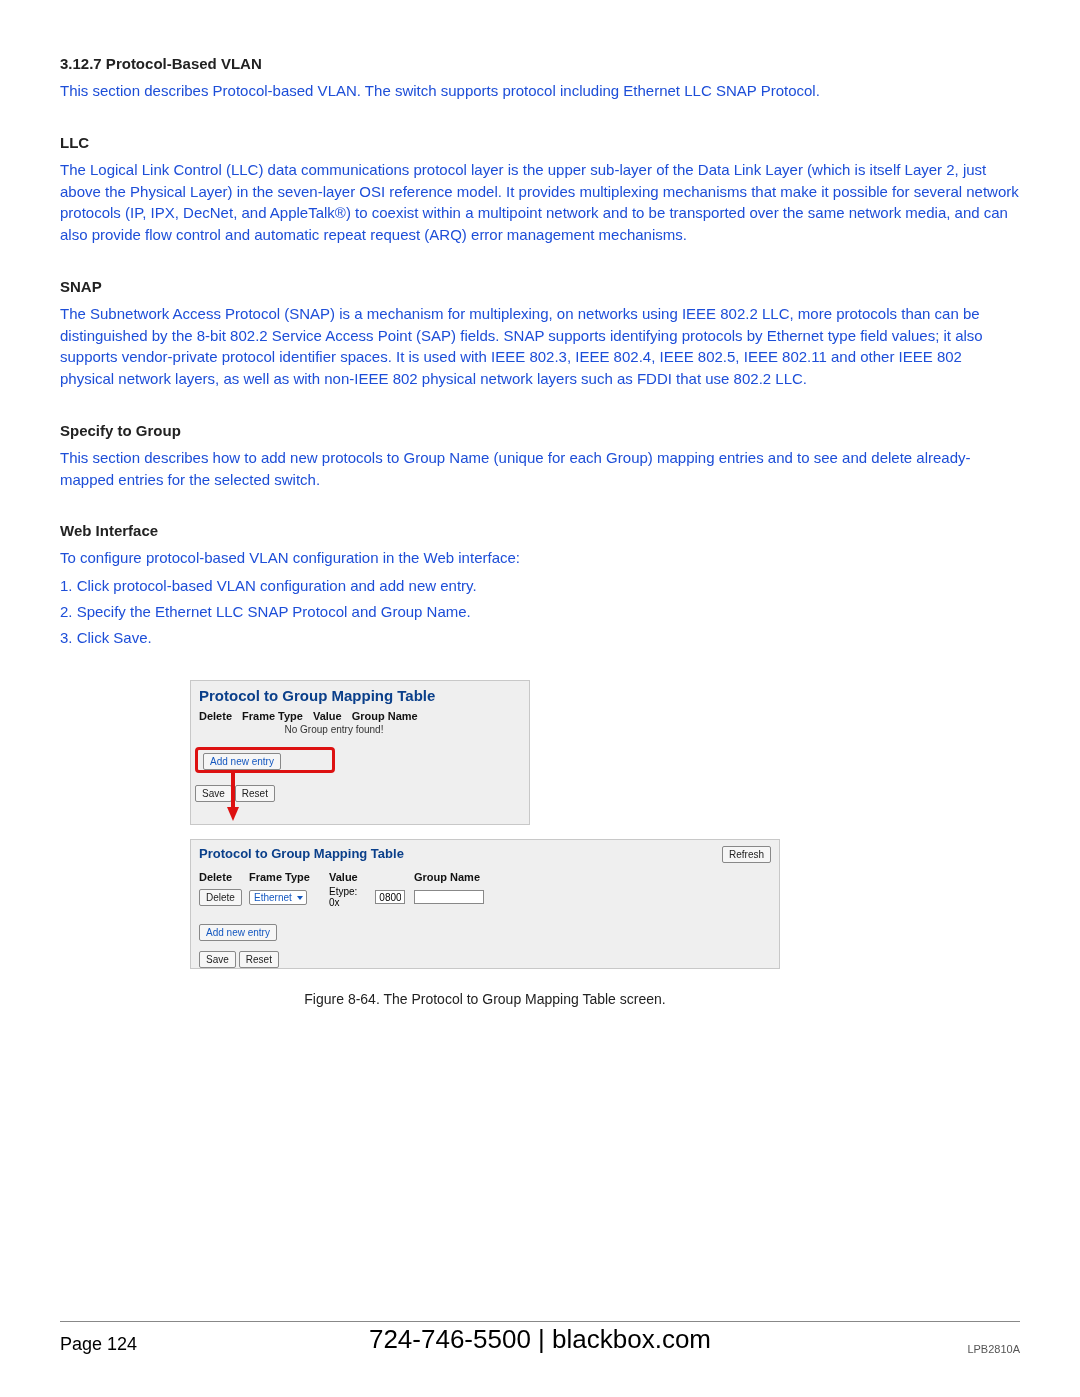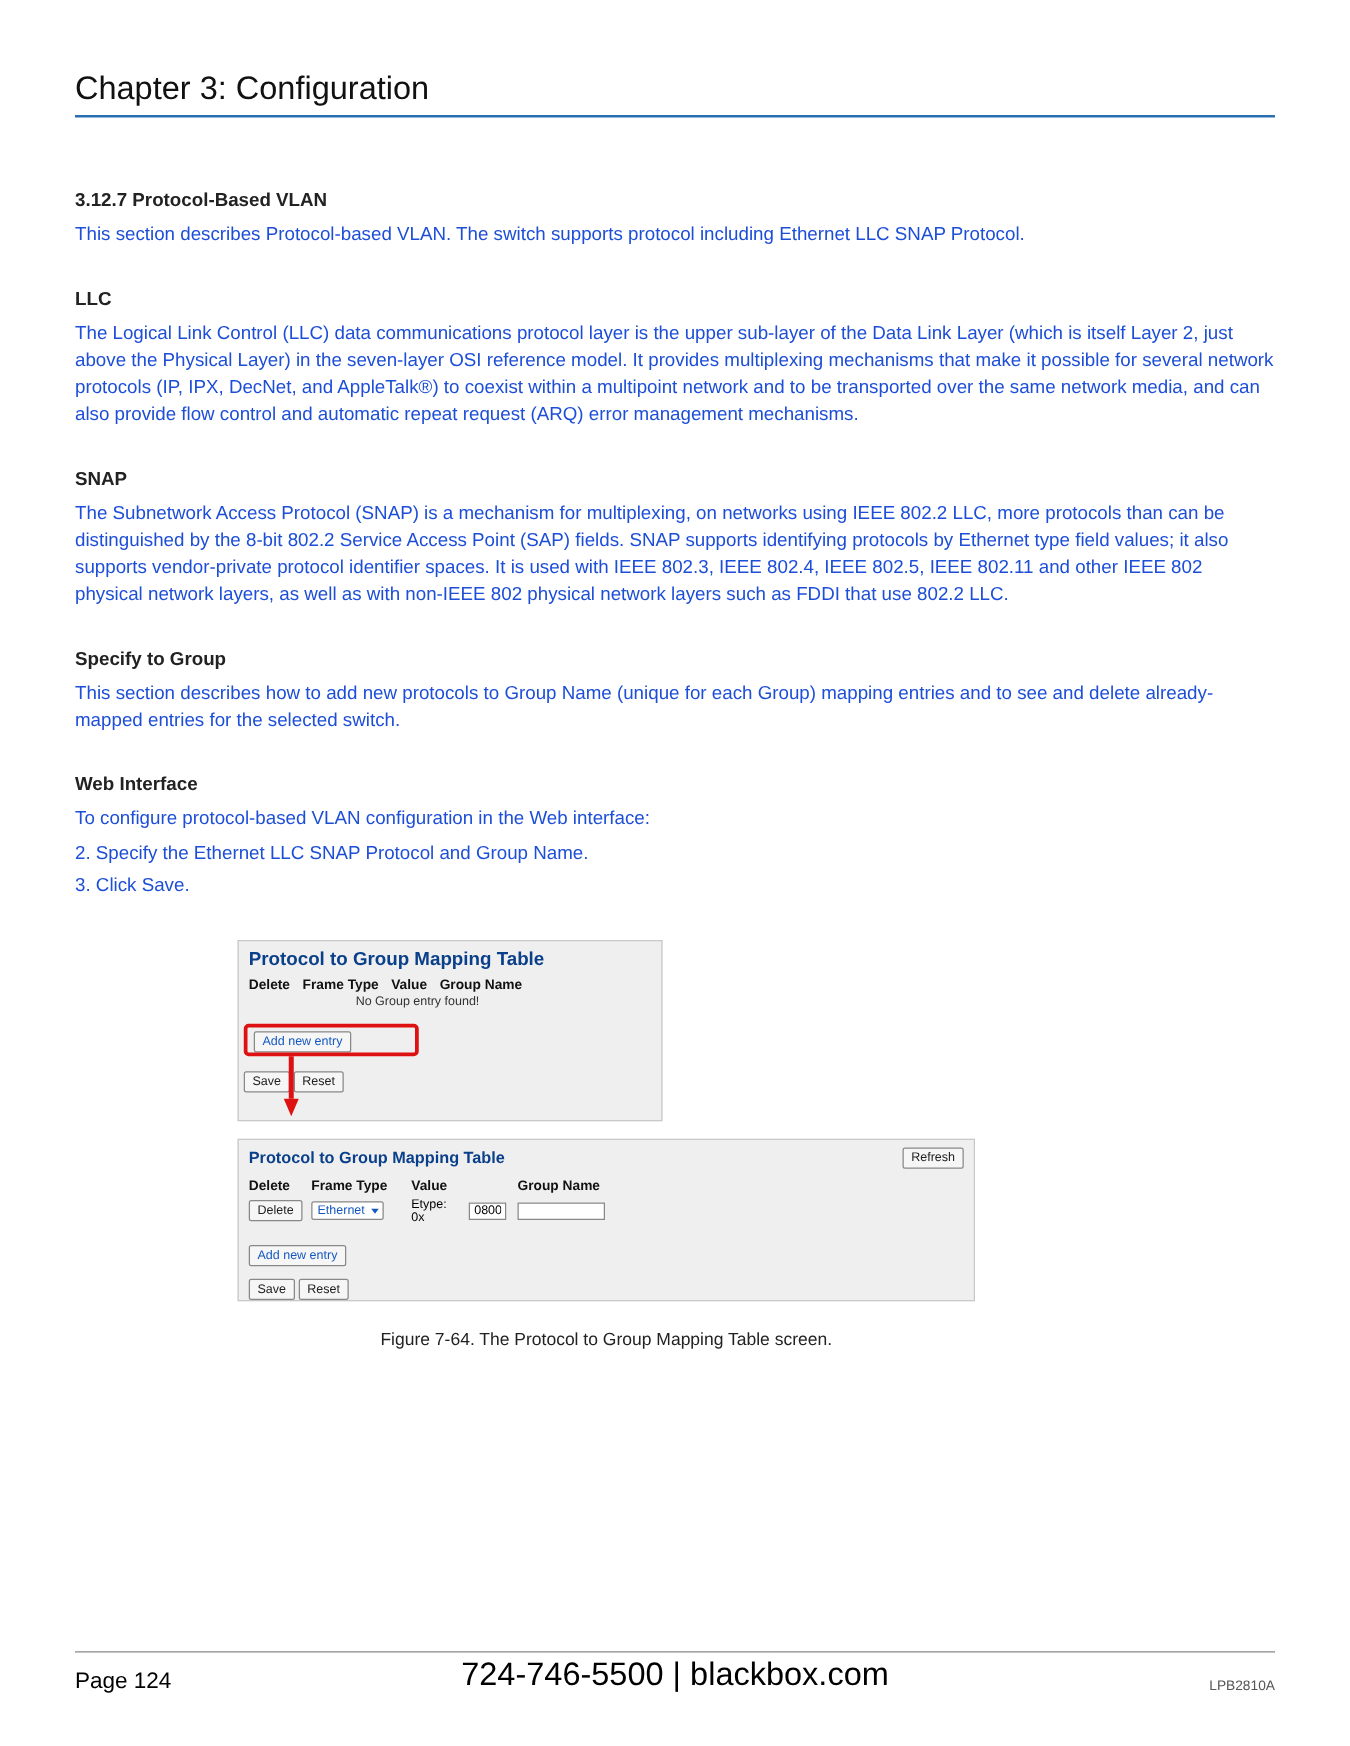--- a/index.html
+++ b/index.html
@@ -186,21 +186,20 @@
     pointer-events: none;
   }
   .footer .right { font-size: 11px; color:#555; }
   .footer .left { font-size: 18px; }
 </style>
 </head>
 <body>
 
 <div class="page">
 
-  <div class="chapter-title">Chapter 3: Configuration</div>
 
   <div class="section">
     <div class="sec-h">3.12.7 Protocol-Based VLAN</div>
     <div class="body-p">This section describes Protocol-based VLAN. The switch supports protocol including Ethernet LLC SNAP Protocol.</div>
   </div>
 
   <div class="section mt-top">
     <div class="sec-h">LLC</div>
     <div class="body-p">The Logical Link Control (LLC) data communications protocol layer is the upper sub-layer of the Data Link Layer (which is itself Layer 2, just above the Physical Layer) in the seven-layer OSI reference model. It provides multiplexing mechanisms that make it possible for several network protocols (IP, IPX, DecNet, and AppleTalk®) to coexist within a multipoint network and to be transported over the same network media, and can also provide flow control and automatic repeat request (ARQ) error management mechanisms.</div>
   </div>
@@ -212,20 +211,21 @@
 
   <div class="section mt-top">
     <div class="sec-h">Specify to Group</div>
     <div class="body-p">This section describes how to add new protocols to Group Name (unique for each Group) mapping entries and to see and delete already-mapped entries for the selected switch.</div>
   </div>
 
   <div class="section" style="margin-top:14px;">
     <div class="sec-h">Web Interface</div>
     <div class="body-p">To configure protocol-based VLAN configuration in the Web interface:</div>
     <div class="steps">
+      <div class="body-p">1. Click protocol-based VLAN configuration and add new entry.</div>
       <div class="body-p">2. Specify the Ethernet LLC SNAP Protocol and Group Name.</div>
       <div class="body-p">3. Click Save.</div>
     </div>
   </div>
 
   <div class="shot-wrap">
 
     <div class="shot1">
       <div class="mt-title">Protocol to Group Mapping Table</div>
       <div class="hdr-row">
@@ -274,21 +274,21 @@
 
       <div class="add-row2">
         <span class="btn blue">Add new entry</span>
       </div>
       <div class="save-row2">
         <span class="btn">Save</span>
         <span class="btn">Reset</span>
       </div>
     </div>
 
-    <div class="fig-caption">Figure 7-64. The Protocol to Group Mapping Table screen.</div>
+    <div class="fig-caption">Figure 8-64. The Protocol to Group Mapping Table screen.</div>
   </div>
 
   <div class="footer">
     <span class="left">Page 124</span>
     <span class="center">724-746-5500   |   blackbox.com</span>
     <span class="right">LPB2810A</span>
   </div>
 
 </div>
 

